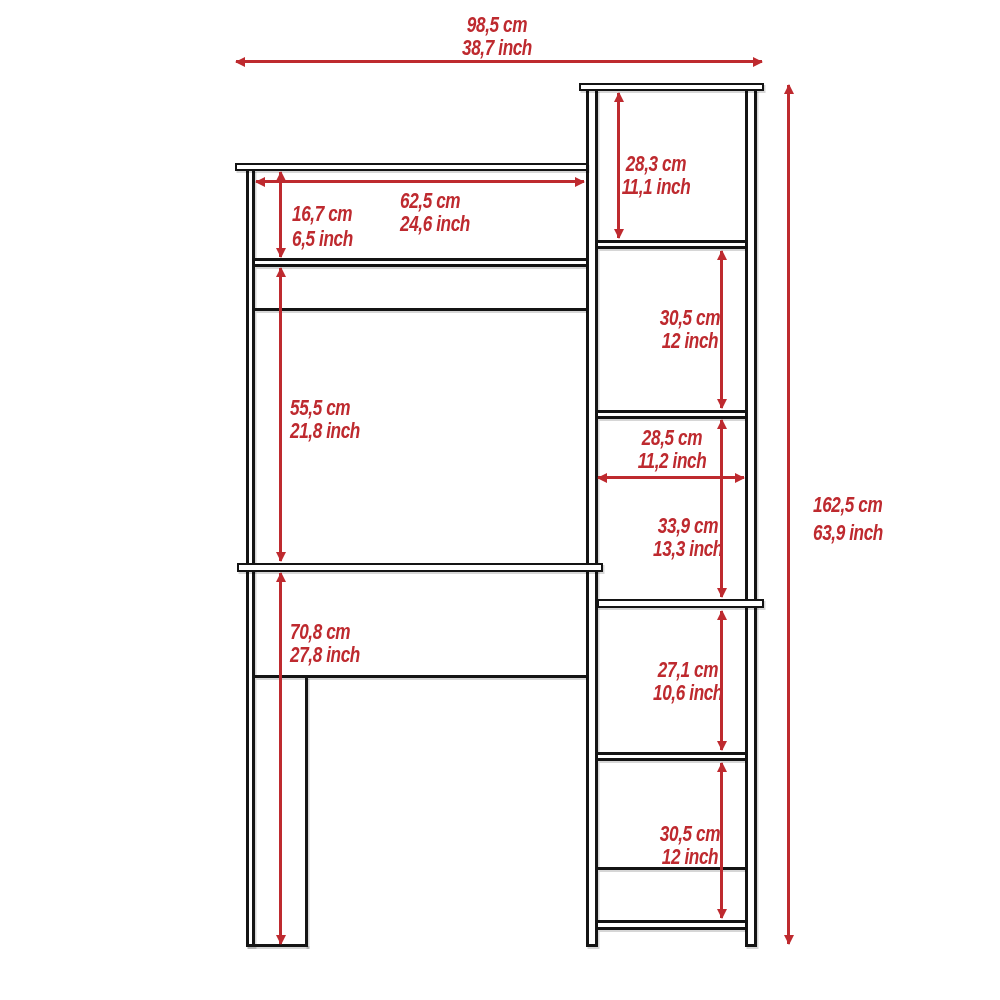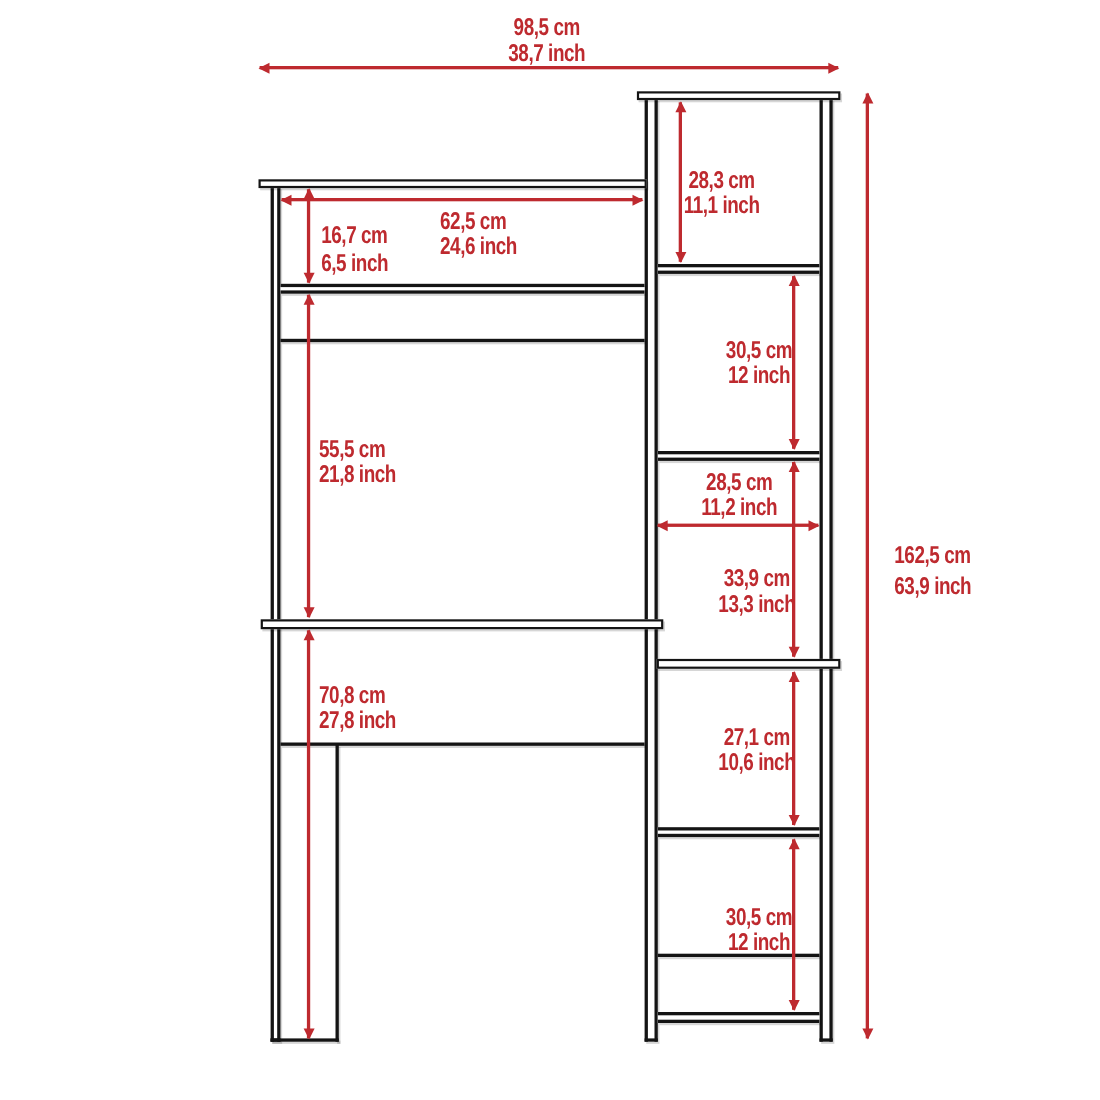--- a/index.html
+++ b/index.html
@@ -1,17 +1,17 @@
 <!DOCTYPE html>
 <html><head>
 <meta charset="utf-8">
 <style>
   html,body{margin:0;padding:0;background:#ffffff;}
   .canvas{position:relative;width:1000px;height:1000px;background:#ffffff;overflow:hidden;
-          font-family:"Liberation Sans",sans-serif;}
+          font-family:"Liberation Sans",sans-serif;font-style:italic;}
   
   .s{position:absolute;box-sizing:border-box;box-shadow:1.5px 2px 0 rgba(0,0,0,.16);}
   .post {border-left:3px solid #141414;border-right:3px solid #141414;border-bottom:3px solid #141414;background:#fff;}
   .plank{border:2.5px solid #141414;background:#fff;z-index:2;}
   .shelf{border-top:3px solid #141414;border-bottom:3px solid #141414;background:#fff;}
   .line {background:#141414;}
   
   .dv,.dh{position:absolute;background:#BE2A2F;z-index:3;}
   .dv{width:3px;}
   .dh{height:3px;}

